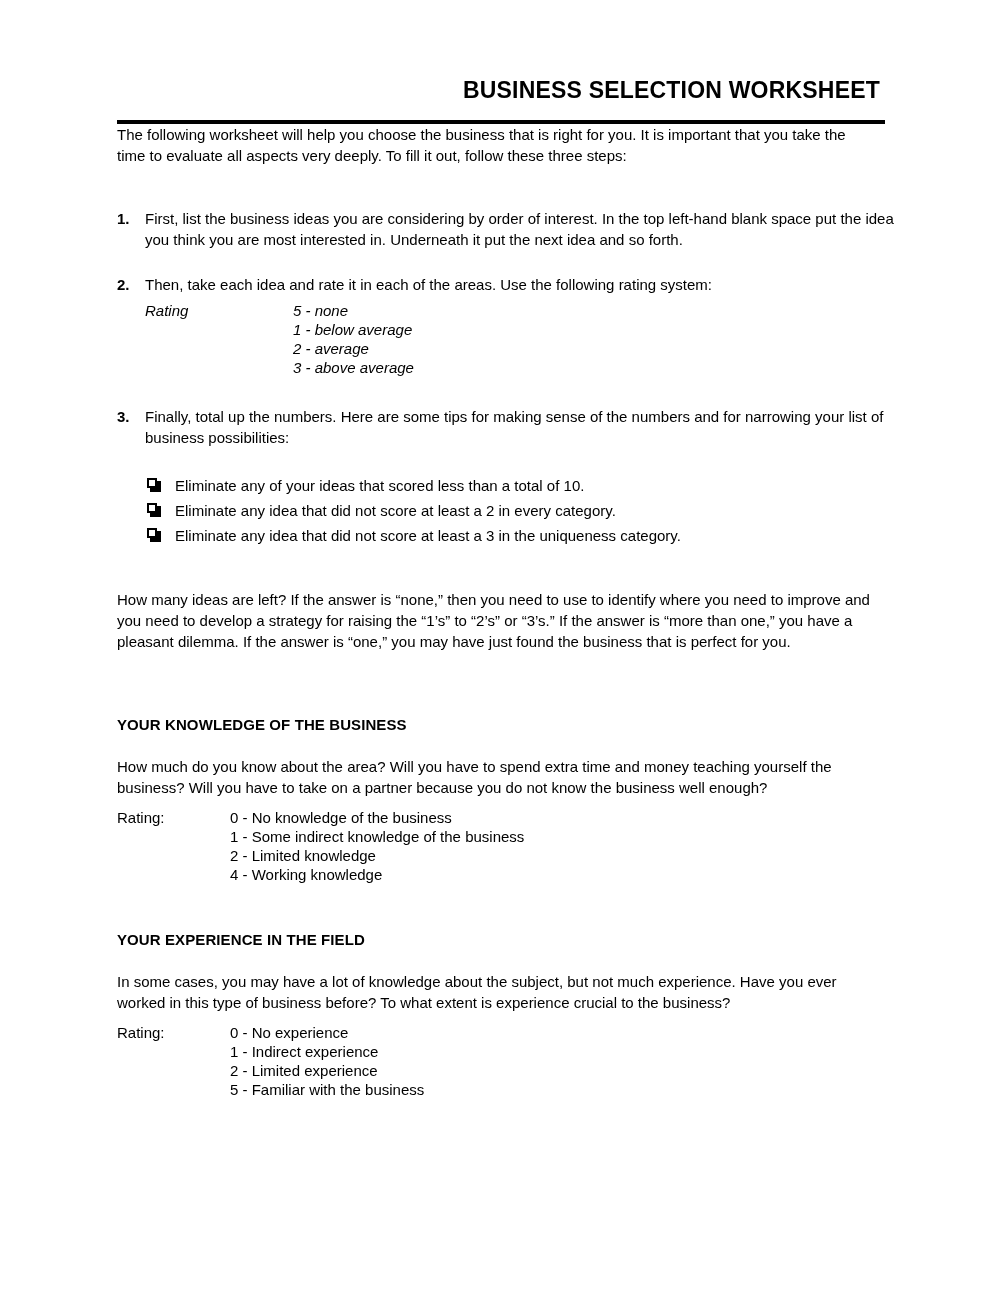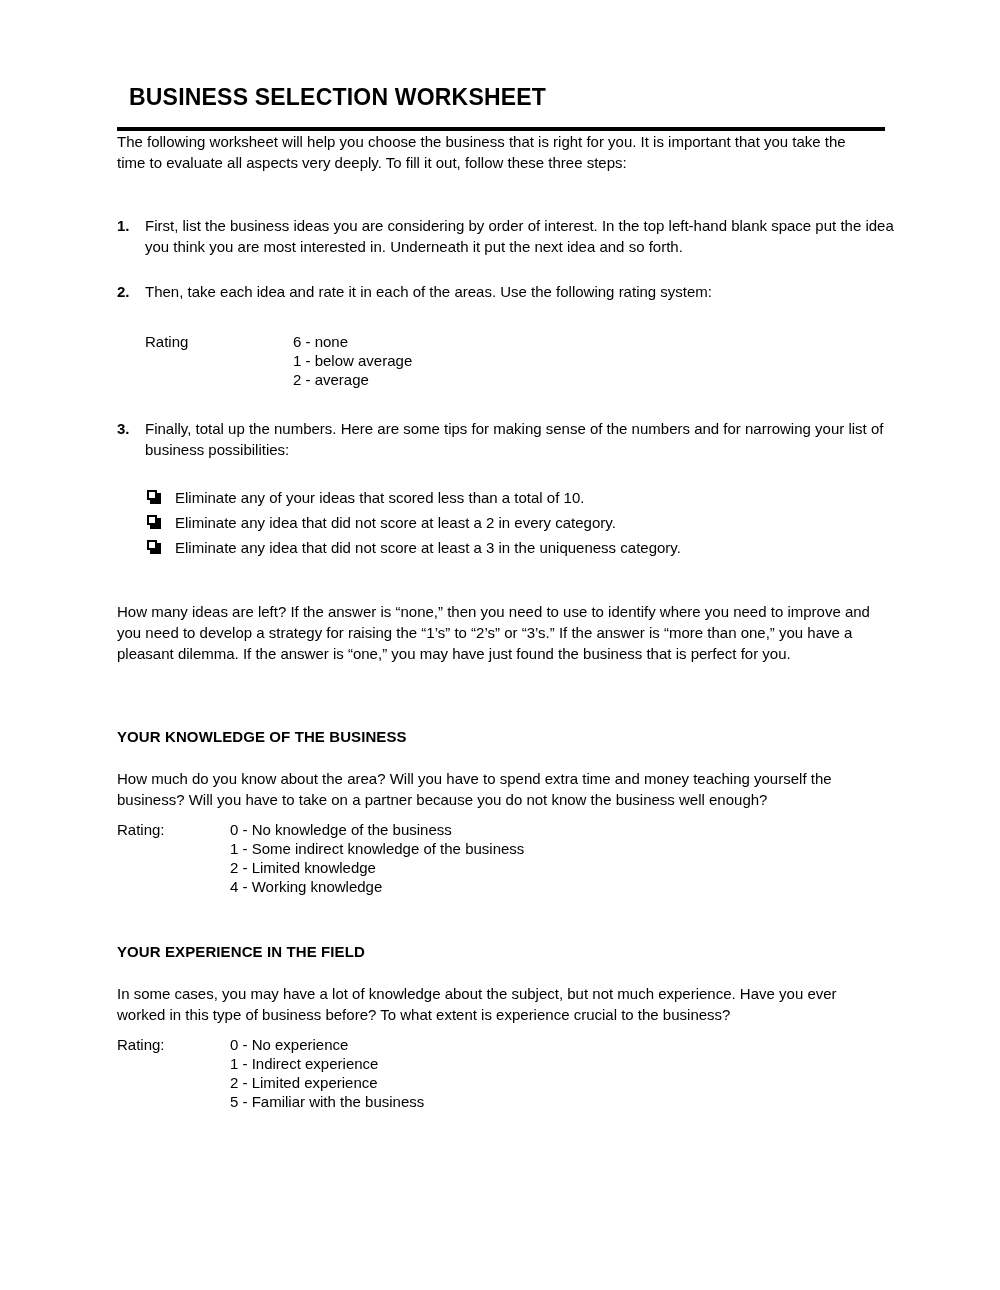--- a/index.html
+++ b/index.html
@@ -19,25 +19,25 @@
     box-sizing: border-box;
   }
   .content {
     position: absolute;
     left: 117px;
     top: 0;
     width: 768px;
   }
   
   .doc-title {
-    text-align: left;
+    text-align: right;
     font-size: 23px;
     font-weight: bold;
     letter-spacing: 0.2px;
-    margin: 12px;
+    margin: 5px;
     padding-top: 72px;
     line-height: 1.15;
     white-space: nowrap;
   }
   .title-rule {
     margin-top: 17px;
     height: 4px;
     background: #000000;
     width: 768px;
   }
@@ -69,25 +69,26 @@
     top: 0;
     font-weight: bold;
     font-size: 15px;
   }
   .numitem-1 { margin-top: 42px; width: 758px; }
   .numitem-2 { margin-top: 24px; width: 758px; }
   .numitem-3 { margin-top: 29px; width: 758px; }
 
   
   .rating-block {
-    margin-top: 30px;
+    margin-top: 6px;
     position: relative;
     padding-left: 28px;
     font-size: 15px;
     line-height: 19px;
+    font-style: italic;
   }
   .rating-row {
     display: flex;
     font-size: 15px;
     line-height: 19px;
   }
   .rating-label {
     width: 148px;
     flex: 0 0 148px;
   }
@@ -183,23 +184,24 @@
       </li>
       <li class="numitem numitem-2">
         <span class="num">2.</span>
         <span>Then, take each idea and rate it in each of the areas. Use the following rating system:</span>
       </li>
 
       <div class="rating-block">
         <div class="rating-row">
           <div class="rating-label">Rating</div>
           <div class="rating-values">
-            <div>6 - none</div>
+            <div>5 - none</div>
             <div>1 - below average</div>
             <div>2 - average</div>
+            <div>3 - above average</div>
           </div>
         </div>
       </div>
 
       <li class="numitem numitem-3">
         <span class="num">3.</span>
         <span>Finally, total up the numbers. Here are some tips for making sense of the numbers and for narrowing your list of business possibilities:</span>
       </li>
     </ol>
 

